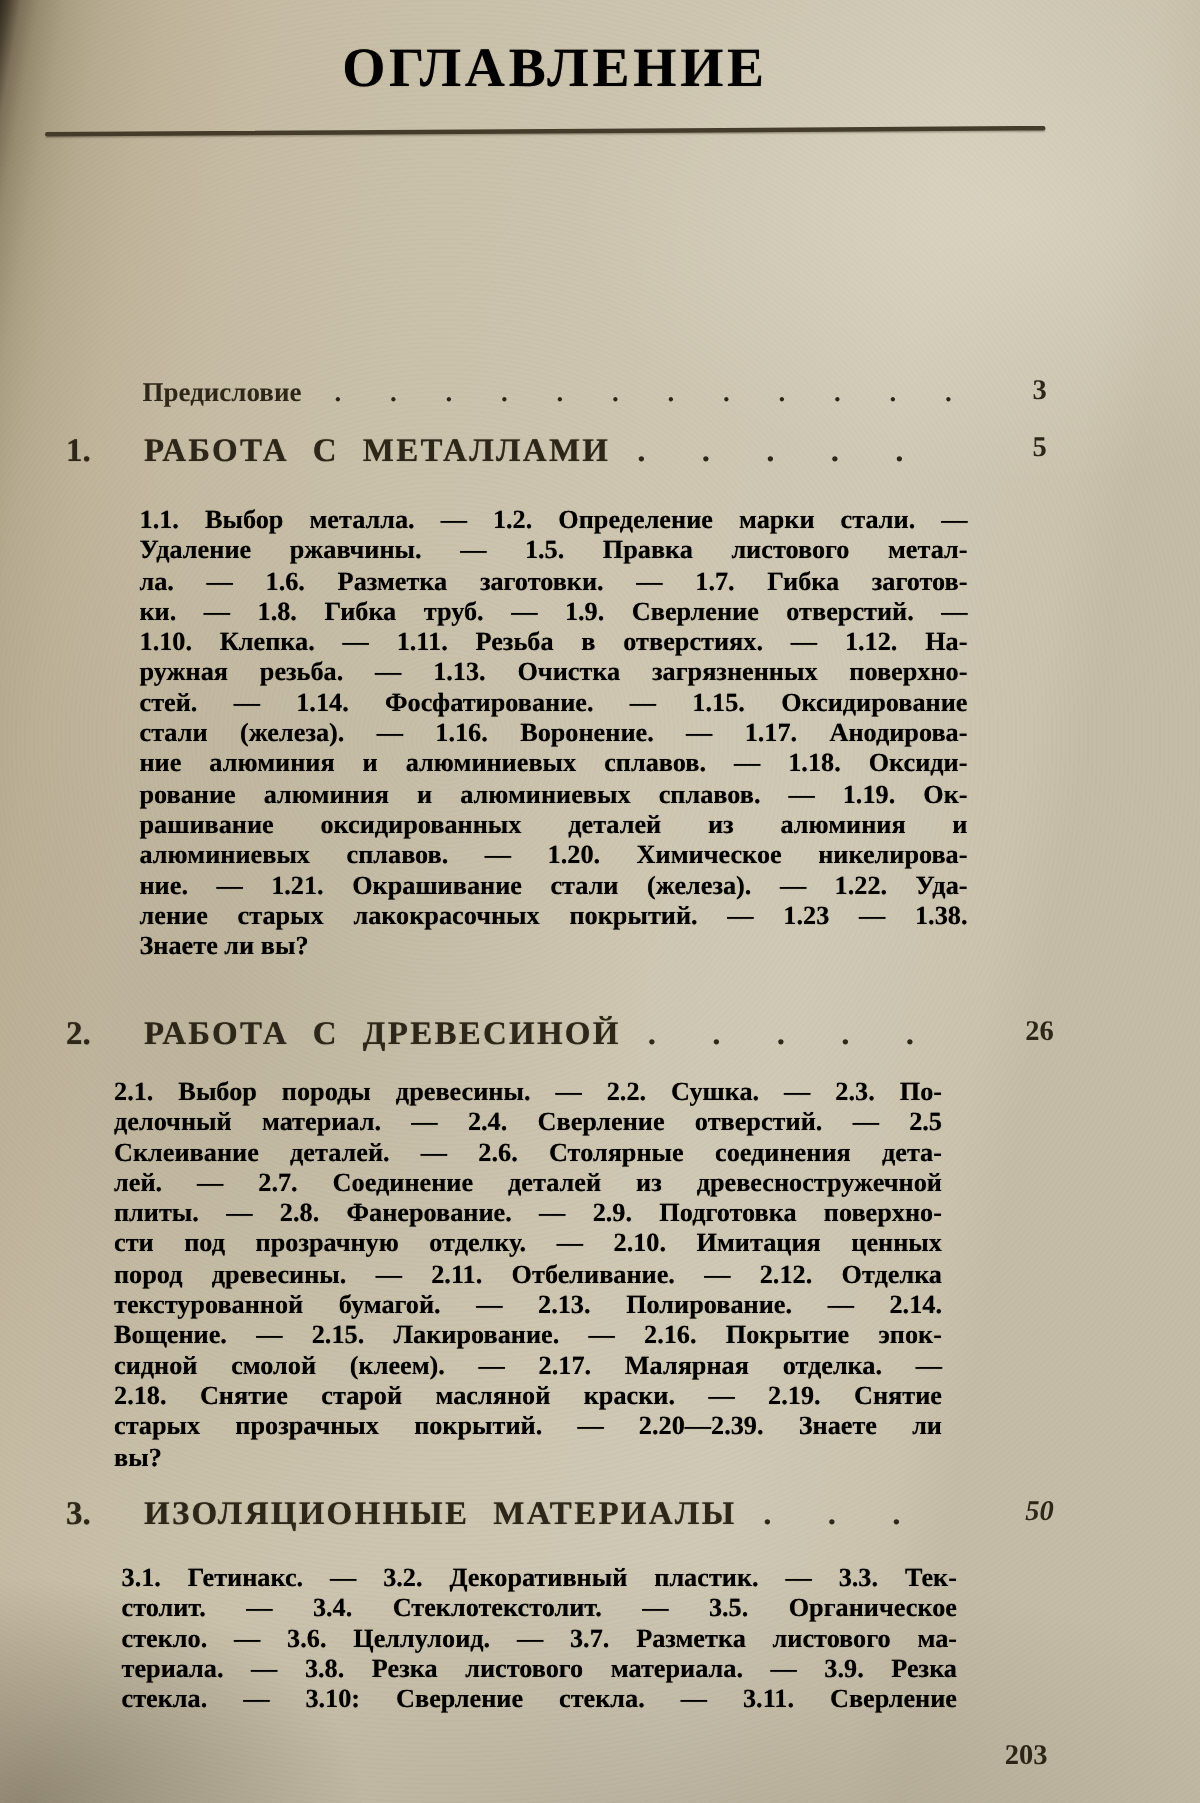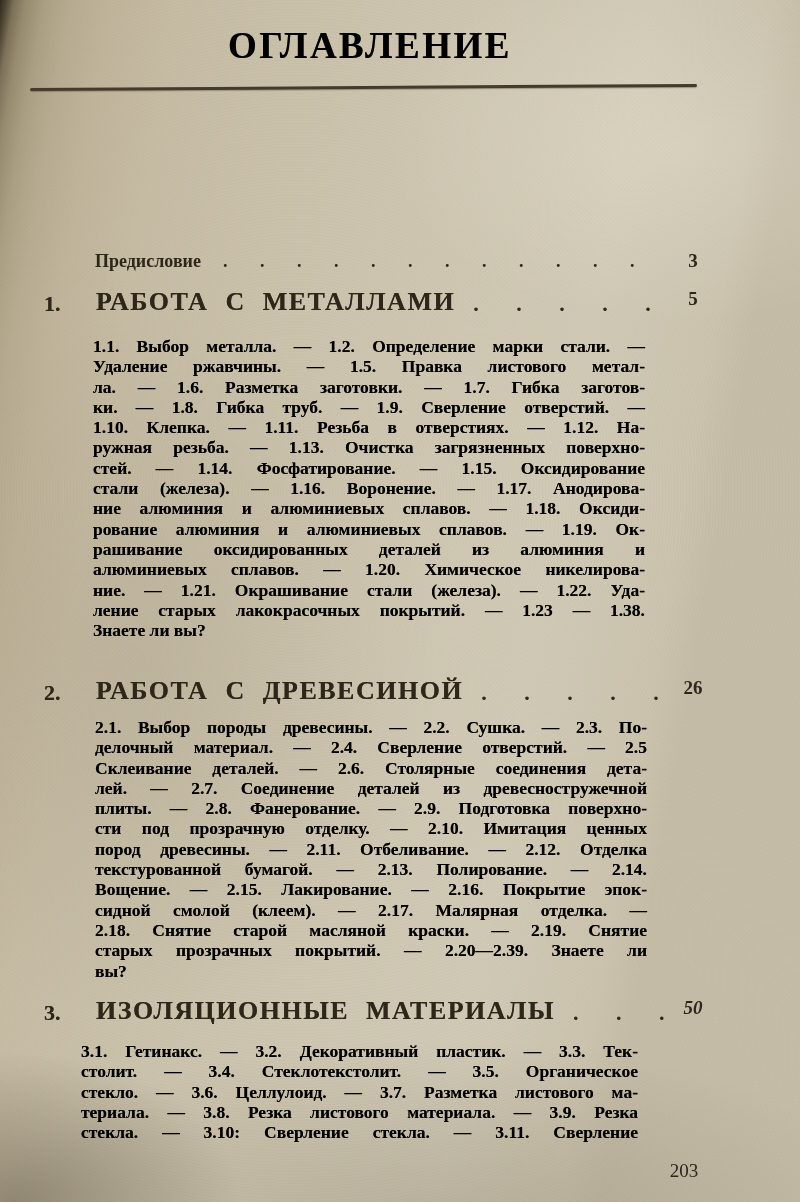--- a/index.html
+++ b/index.html
@@ -36,47 +36,47 @@
   .leader.dots-wide{word-spacing:26px;font-size:18px;}
   .heading-row{left:44px;}
   .row-1{top:287px;}
   .row-2{top:676px;}
   .row-3{top:996px;}
   .sec-num{
     width:52px;flex:0 0 52px;font-size:22px;font-weight:700;
     text-shadow:0 0 .6px rgba(47,40,24,.7);
   }
   .sec-title{
-    font-size:26px;font-weight:700;letter-spacing:1.5px;word-spacing:9px;
+    font-size:22px;font-weight:700;letter-spacing:1.5px;word-spacing:9px;
     white-space:nowrap;text-shadow:0 0 .6px rgba(47,40,24,.7);
   }
   .heading-row .leader{word-spacing:30px;font-size:22px;margin-left:18px;}
   .page-ref{
     left:676px;width:34px;text-align:center;
     font-size:19px;font-weight:700;
   }
   .ref-0{top:250px;}
   .ref-1{top:288px;}
   .ref-2{top:677px;}
   .ref-3{top:997px;font-style:italic;}
   .para{
     font-size:17.5px;font-weight:700;
     color:#000000;text-shadow:0 0 .5px rgba(50,42,26,.75);
   }
   .para-1{top:336px;left:93px;width:552px;}
-  .para-2{top:717px;left:95px;width:552px;}
+  .para-2{top:717px;left:76px;width:552px;}
   .para-3{top:1041px;left:81px;width:557px;}
   .body-line{
     line-height:20.3px;height:20.3px;white-space:nowrap;
     text-align:justify;text-align-last:justify;
   }
   .body-line.last-left{text-align-last:left;}
   .folio{
     top:1160px;left:654px;width:60px;text-align:center;
-    font-size:19px;font-weight:400;color:#2c2517;
+    font-size:19px;font-weight:700;color:#2c2517;
   }
 </style>
 </head>
 <body>
 
 <div class="abs page-title">ОГЛАВЛЕНИЕ</div>
 <div class="abs rule"></div>
 
 <div class="abs toc-row preface-row">
   <span class="preface-label">Предисловие</span>

